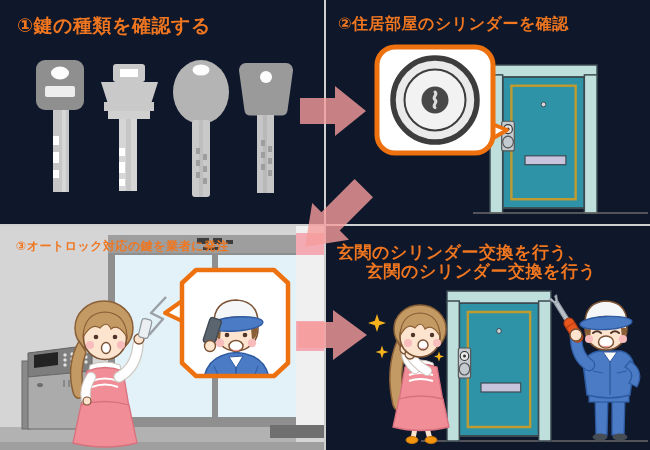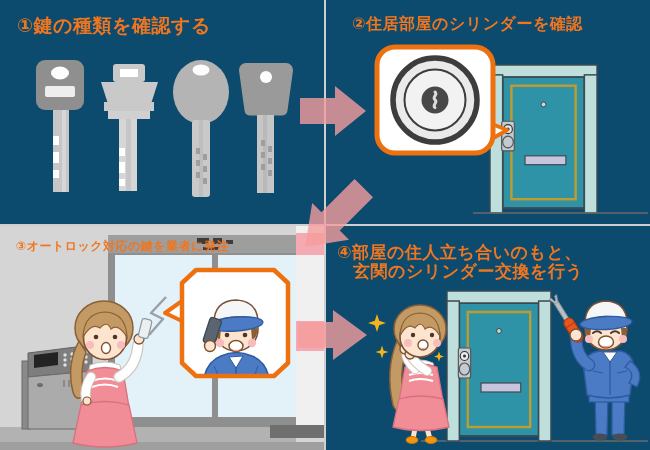--- a/index.html
+++ b/index.html
@@ -1,28 +1,28 @@
 <!DOCTYPE html>
 <html style="--title-orange: #f0761f; --callout-orange: #ee7110; --arrow-pink: #f59c9c; --door-teal: #2e93a7; --door-frame-teal: #bfdfdd; --door-trim-gold: #bf9b30; --uniform-blue: #4a7bc4; --apron-pink: #f18d96; --hair-brown: #c49a64; --skin: #fde4cf; --scene-wall-gray: #d5d5d5; --glass-blue: #e3f1f9;"><head>
 <meta charset="utf-8">
 <style>
 * { margin:0; padding:0; box-sizing:border-box; }
 html,body { background:#fff; font-family:"Liberation Sans","DejaVu Sans",sans-serif; }
 .canvas { position:relative; width:650px; height:450px; background:#fff; overflow:hidden;
           box-shadow: inset 0 0 0 1px #d9d9d9; }
-.panel { position:absolute; width:325px; height:225px; background:#0c4a6e; }
+.panel { position:absolute; width:325px; height:225px; background:#0f172a; }
 #panel-1{left:0;top:0} #panel-2{left:325px;top:0} #panel-3{left:0;top:225px} #panel-4{left:325px;top:225px}
 .panel > svg { position:absolute; left:0; top:0; display:block; }
 .step-title { position:absolute; z-index:3; color:var(--title-orange,#f0761f); font-weight:bold;
               white-space:nowrap; letter-spacing:.5px; line-height:1.12; }
 #title-1{ left:17px; top:15px; font-size:19px; }
-#title-2{ left:27px; top:15px; font-size:16px; }
+#title-2{ left:13px; top:15px; font-size:16px; }
 #title-3{ left:16px; top:15px; font-size:12px; }
 #title-4{ left:12px; top:18px; font-size:17px; line-height:19px; }
-#title-4 .line2{ margin-left:16px; }
+#title-4 .line2{ margin-left:29px; }
 .divider { position:absolute; background:#cfcfcf; z-index:4; }
 #divider-v{ left:324px; top:0; width:2px; height:450px; }
 #divider-h{ left:0; top:224px; width:650px; height:2px; }
 #arrows { position:absolute; left:0; top:0; z-index:5; pointer-events:none; }
 </style>
 </head>
 <body>
 
 <div class="canvas">
 
@@ -231,21 +231,21 @@
           <circle cx="210" cy="121" r="5.5" fill="var(--skin,#fde4cf)" stroke="#7b5233" stroke-width="1.4"></circle>
         </g>
         <polygon points="196,45 274,45 288,58 288,138 274,151 196,151 182,138 182,58" fill="none" stroke="var(--callout-orange,#ee7110)" stroke-width="4.5" stroke-linejoin="round"></polygon>
       </g>
     </svg>
     <div class="step-title" id="title-3">③オートロック対応の鍵を業者に発注</div>
   </div>
 
   <div class="panel" id="panel-4">
     <div class="step-title" id="title-4">
-      <div class="line1">④部屋の住人立ち合いのもと、</div>
+      <div class="line1">玄関のシリンダー交換を行う、</div>
       <div class="line2">玄関のシリンダー交換を行う</div>
     </div>
     <svg width="325" height="225" viewBox="0 0 325 225">
       <path d="M96,216 H323" stroke="#6a6a6a" stroke-width="1.5"></path>
 
       <g transform="translate(122,66) scale(0.945,1.0)">
         <rect x="13" y="12" width="84" height="133" fill="var(--door-teal,#2e93a7)" stroke="#3c4a52" stroke-width="2"></rect>
         <rect x="22" y="21" width="66" height="115" fill="none" stroke="var(--door-trim-gold,#bf9b30)" stroke-width="2.5"></rect>
         <rect x="0" y="0" width="110" height="12" fill="var(--door-frame-teal,#bfdfdd)" stroke="#3c4a52" stroke-width="1.5"></rect>
         <rect x="0" y="10" width="13" height="140" fill="var(--door-frame-teal,#bfdfdd)" stroke="#3c4a52" stroke-width="1.5"></rect>

